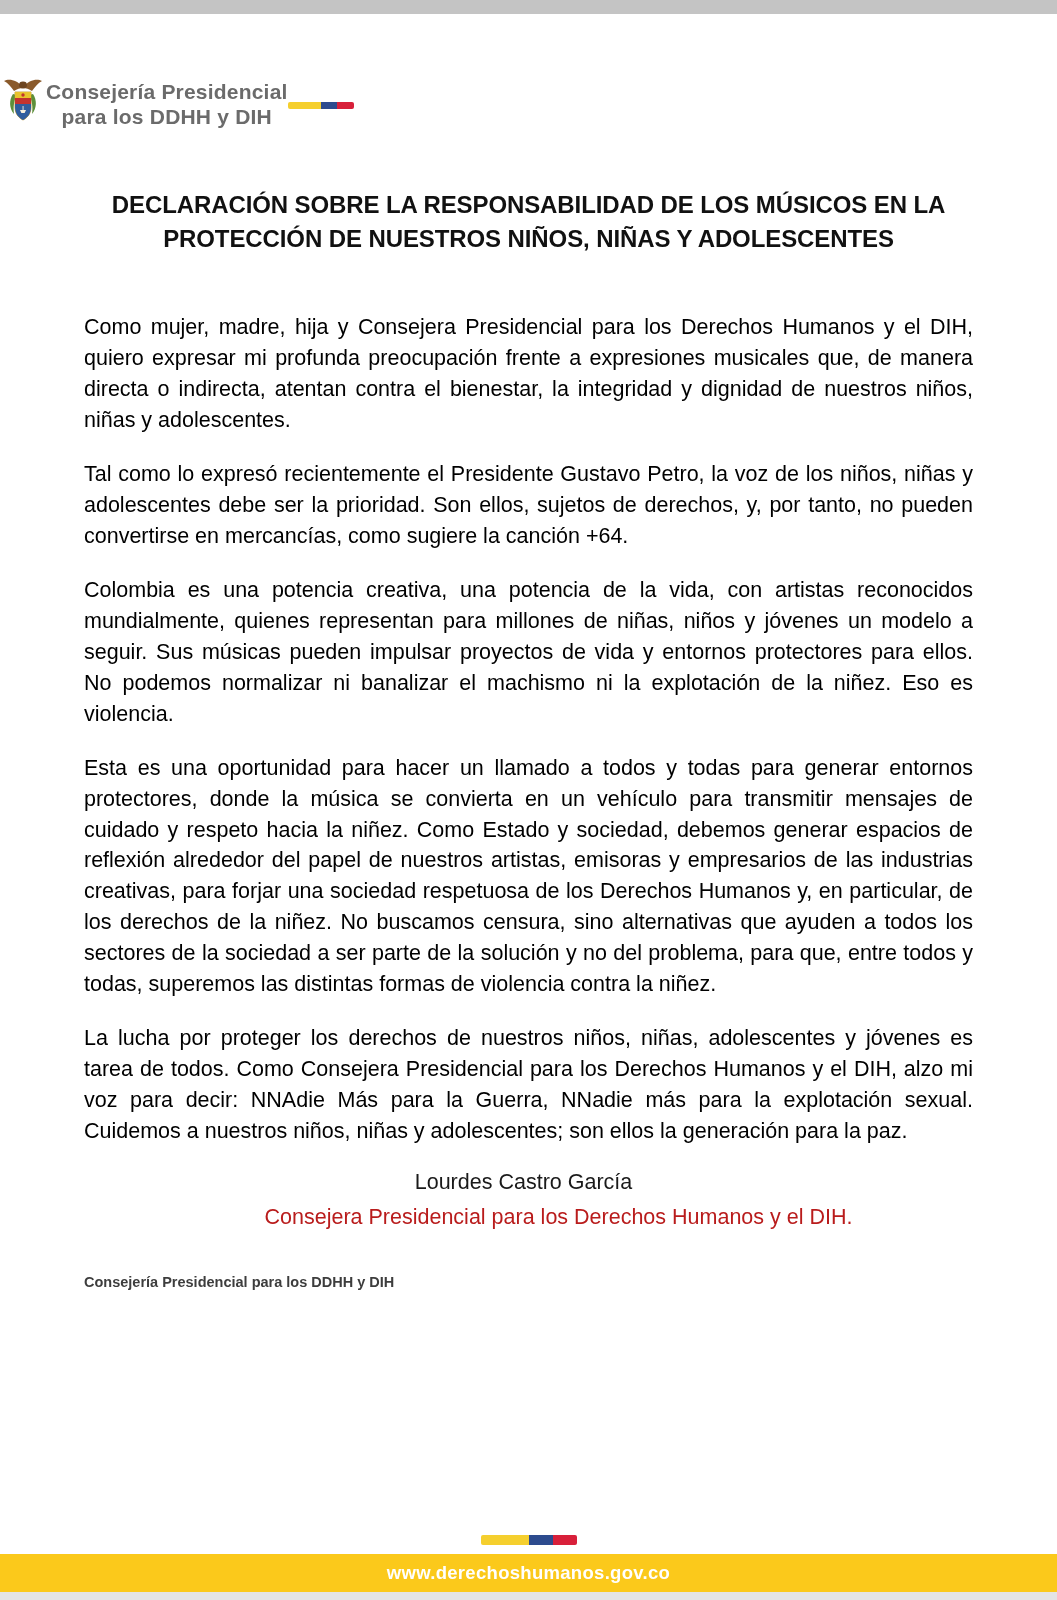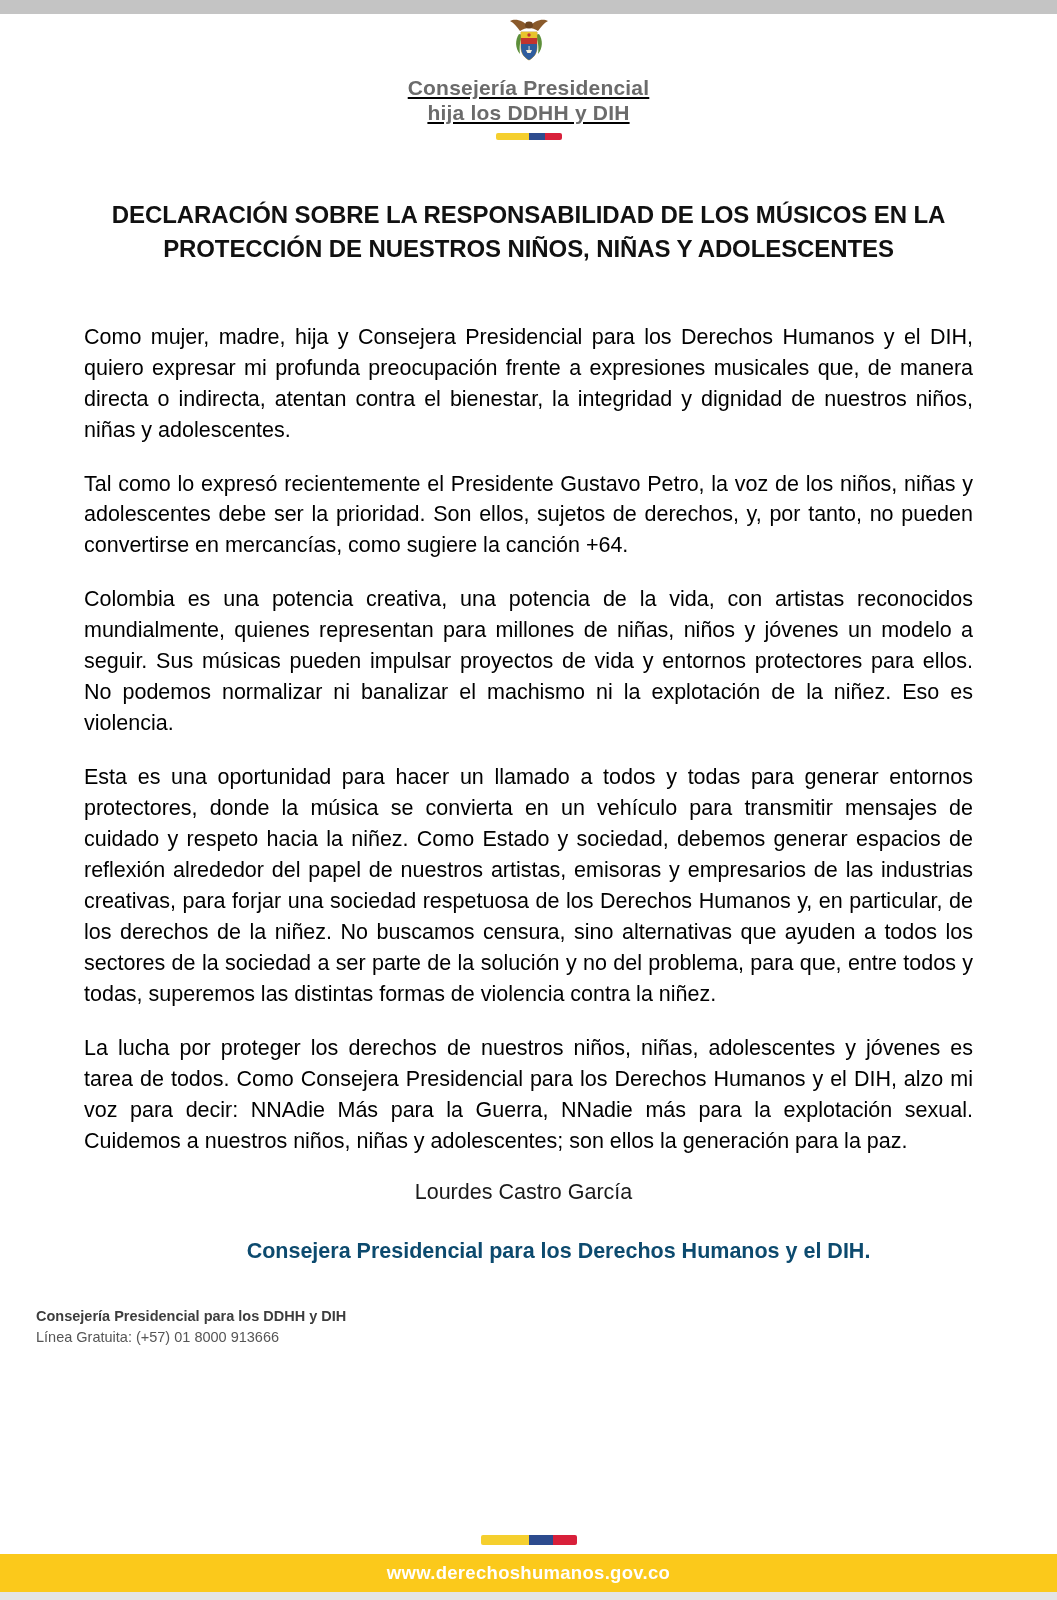--- a/index.html
+++ b/index.html
@@ -31,24 +31,24 @@
     position: absolute;
     top: 0;
     right: 0;
     width: 7px;
     height: 1586px;
     background: #ffffff;
   }
 
   
   .letterhead {
-    display: flex;
-    flex-direction: column;
+    padding-top: 60px;
+    display: flex;
+    flex-direction: row;
     align-items: center;
-    text-decoration: underline;
   }
   .crest {
     width: 46px;
     height: 56px;
     position: relative;
   }
   .org-name {
     margin-top: 6px;
     text-align: center;
     color: #6b6b6b;
@@ -91,31 +91,31 @@
     line-height: 1.44;
     color: #000000;
   }
   .signature-name {
     margin: 22px 10px 0 0;
     text-align: center;
     font-size: 21.5px;
     color: #1a1a1a;
   }
   .signature-role {
-    margin: 34px 0 0 0;
+    margin: 10px 0 0 0;
     text-align: center;
     font-size: 21.5px;
-    font-weight: bold;
-    color: #0c4a6e;
+    font-weight: normal;
+    color: #b91c1c;
     padding-left: 60px;
   }
 
   
   .contact-block {
-    margin: 42px 0 0 36px;
+    margin: 42px 0 0 84px;
     color: #555555;
     font-size: 14.5px;
     line-height: 1.5;
   }
   .contact-block .org {
     font-weight: bold;
     color: #3d3d3d;
     font-size: 14.5px;
   }
 
@@ -186,21 +186,21 @@
 
         <path d="M20 36 L26 36 L24.6 39 L21.4 39 Z" fill="#f6efdc"></path>
         <rect x="22.6" y="32" width="0.9" height="4" fill="#f6efdc"></rect>
 
         <circle cx="23" cy="21" r="1.7" fill="#c2332f"></circle>
       </svg>
     </div>
 
     <div class="org-name">
       <div>Consejería Presidencial</div>
-      <div>hija los DDHH y DIH</div>
+      <div>para los DDHH y DIH</div>
     </div>
 
     <div class="flag-bar-small">
       <div class="yellow"></div>
       <div class="blue"></div>
       <div class="red"></div>
     </div>
   </div>
 
   <h1 class="doc-title">DECLARACIÓN SOBRE LA RESPONSABILIDAD DE LOS MÚSICOS EN LA PROTECCIÓN DE NUESTROS NIÑOS, NIÑAS Y ADOLESCENTES</h1>
@@ -211,21 +211,20 @@
     <p>Colombia es una potencia creativa, una potencia de la vida, con artistas reconocidos mundialmente, quienes representan para millones de niñas, niños y jóvenes un modelo a seguir. Sus músicas pueden impulsar proyectos de vida y entornos protectores para ellos. No podemos normalizar ni banalizar el machismo ni la explotación de la niñez. Eso es violencia.</p>
     <p>Esta es una oportunidad para hacer un llamado a todos y todas para generar entornos protectores, donde la música se convierta en un vehículo para transmitir mensajes de cuidado y respeto hacia la niñez. Como Estado y sociedad, debemos generar espacios de reflexión alrededor del papel de nuestros artistas, emisoras y empresarios de las industrias creativas, para forjar una sociedad respetuosa de los Derechos Humanos y, en particular, de los derechos de la niñez. No buscamos censura, sino alternativas que ayuden a todos los sectores de la sociedad a ser parte de la solución y no del problema, para que, entre todos y todas, superemos las distintas formas de violencia contra la niñez.</p>
     <p>La lucha por proteger los derechos de nuestros niños, niñas, adolescentes y jóvenes es tarea de todos. Como Consejera Presidencial para los Derechos Humanos y el DIH, alzo mi voz para decir: NNAdie Más para la Guerra, NNadie más para la explotación sexual. Cuidemos a nuestros niños, niñas y adolescentes; son ellos la generación para la paz.</p>
 
     <div class="signature-name">Lourdes Castro García</div>
     <div class="signature-role">Consejera Presidencial para los Derechos Humanos y el DIH.</div>
   </div>
 
   <div class="contact-block">
     <div class="org">Consejería Presidencial para los DDHH y DIH</div>
-    <div>Línea Gratuita: (+57) 01 8000 913666</div>
   </div>
 
   <div class="bottom-area">
     <div class="flag-bar-bottom">
       <div class="yellow"></div>
       <div class="blue"></div>
       <div class="red"></div>
     </div>
     <div class="url-banner">
       <span>www.derechoshumanos.gov.co</span>

